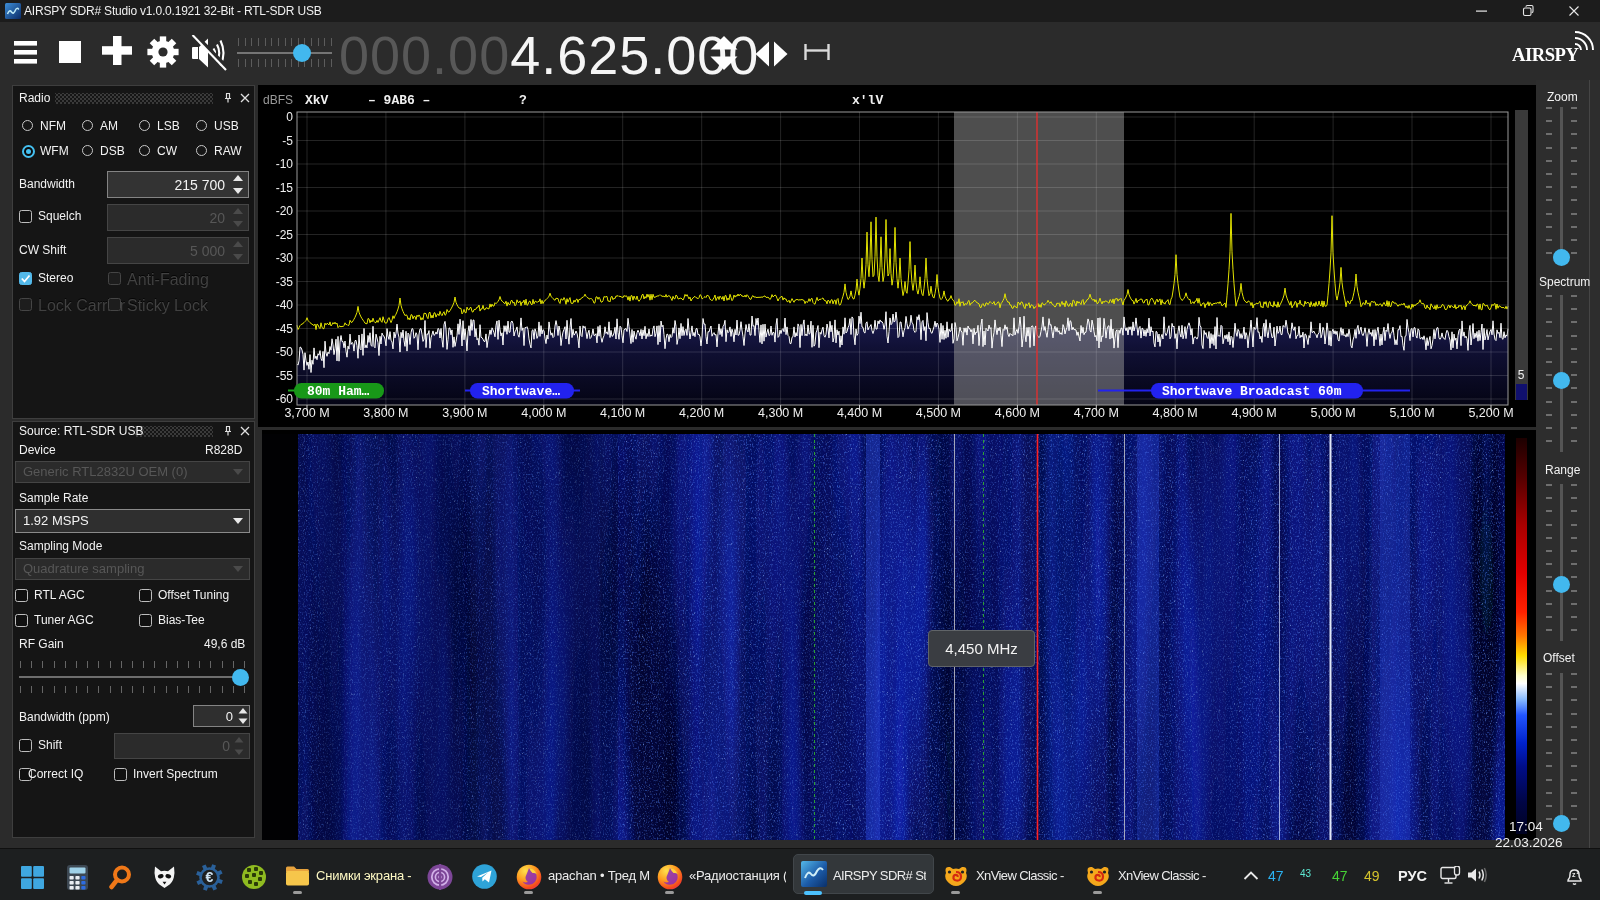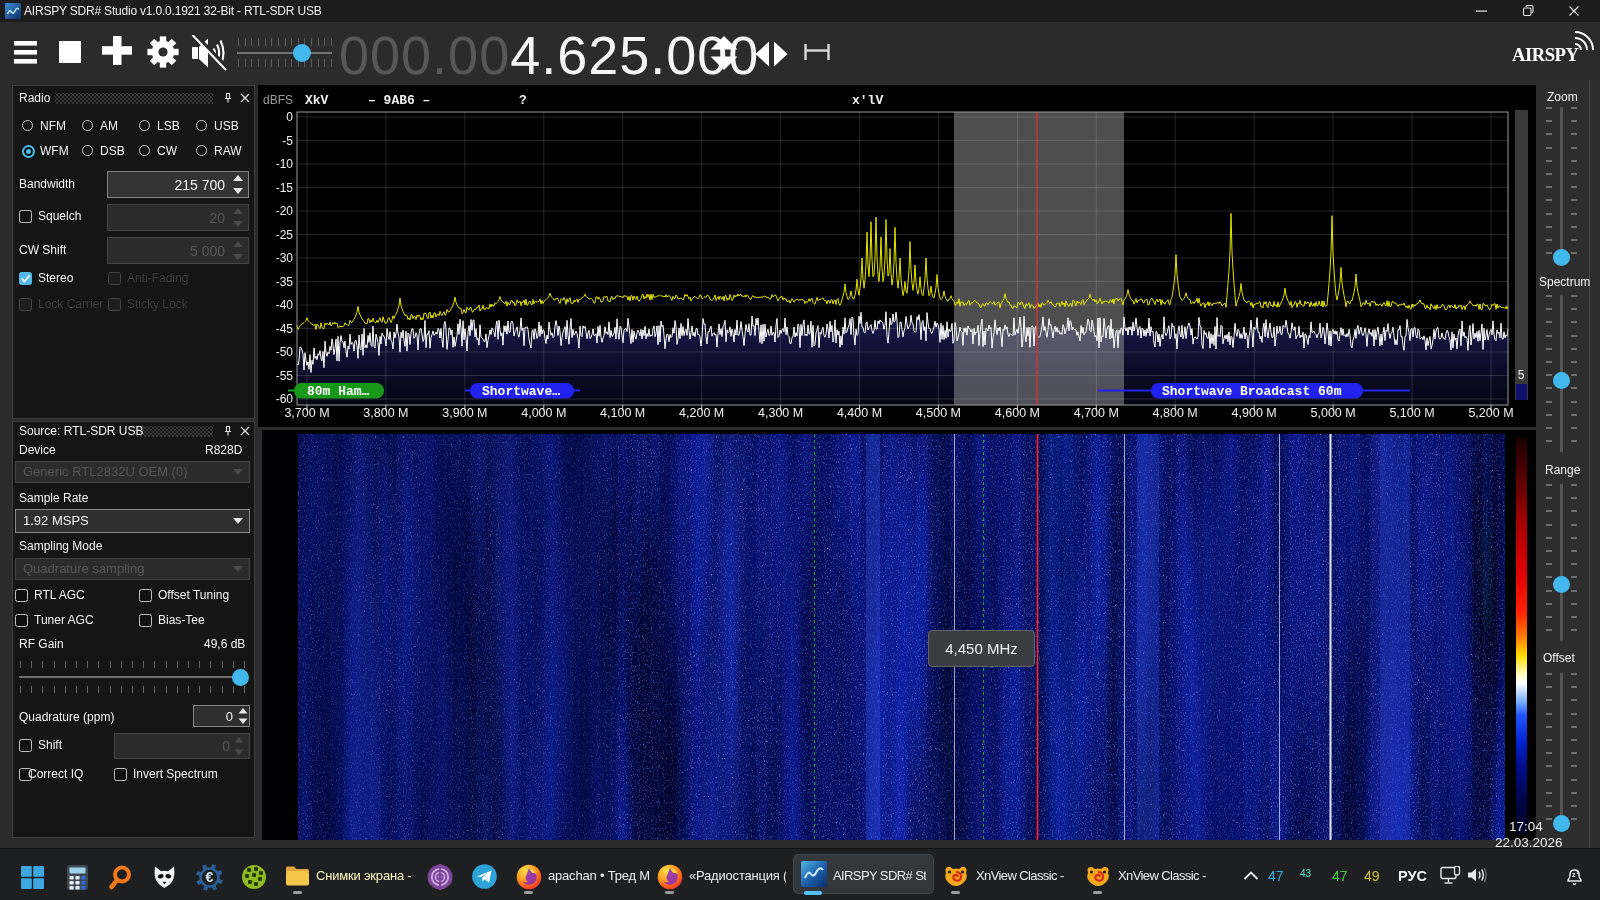--- a/index.html
+++ b/index.html
@@ -2,21 +2,21 @@
 <html><head>
 <meta charset="utf-8">
 <style>
   * { margin:0; padding:0; box-sizing:border-box; }
   html,body { width:1600px; height:900px; overflow:hidden; background:#2b2b2b;
     font-family:"Liberation Sans", sans-serif; }
   .abs { position:absolute; }
   #app { position:relative; width:1600px; height:900px; }
   .bg { position:absolute; }
   .plabel { position:absolute; font-size:12px; color:#f2f2f2; white-space:nowrap; }
-  .dlabel { position:absolute; font-size:12px; color:#414141; text-shadow:0 -1px 0 #060606; white-space:nowrap; }
+  .dlabel { position:absolute; font-size:16px; color:#414141; text-shadow:0 -1px 0 #060606; white-space:nowrap; }
   .field { position:absolute; background:#333333; border:1px solid #848484; color:#f0f0f0; font-size:13px; }
   .dfield { position:absolute; background:#2b2b2b; border:1px solid #454545; color:#575757; font-size:13px; }
   .cb { position:absolute; width:13px; height:13px; border:1px solid #bdbdbd; border-radius:2.5px; background:#101010; }
   .cb.dis { border-color:#454545; background:#1d1d1d; }
   .cb.chk { background:#53b9ea; border-color:#53b9ea; }
   .radio { position:absolute; width:11px; height:11px; border:1.5px solid #c8c8c8; border-radius:50%; background:#161616; }
 </style>
 </head>
 <body>
 <div id="app">
@@ -219,21 +219,21 @@
   <div class="cb" style="left:15px;top:614px"></div>
     <div class="plabel" style="left:34px;top:613px">Tuner AGC</div>
   <div class="cb" style="left:139px;top:614px"></div>
     <div class="plabel" style="left:158px;top:613px">Bias-Tee</div>
   <div class="plabel" style="left:19px;top:637px">RF Gain</div>
   <div class="plabel" style="left:204px;top:637px">49,6 dB</div>
   <div class="abs" style="left:20px;top:661px;width:226px;height:7px;background:repeating-linear-gradient(90deg,#666 0 1px,transparent 1px 11.2px)"></div>
   <div class="abs" style="left:19px;top:676px;width:225px;height:2px;background:#6e6e6e"></div>
   <div class="abs" style="left:20px;top:686px;width:226px;height:7px;background:repeating-linear-gradient(90deg,#666 0 1px,transparent 1px 11.2px)"></div>
   <div class="abs" style="left:232px;top:669px;width:17px;height:17px;border-radius:50%;background:#42b8ee"></div>
-  <div class="plabel" style="left:19px;top:710px">Quadrature (ppm)</div>
+  <div class="plabel" style="left:19px;top:710px">Bandwidth (ppm)</div>
   <div class="field" style="left:193px;top:705px;width:57px;height:22px;background:#2f2f2f"></div>
   <div class="abs" style="left:193px;top:709px;width:40px;text-align:right;font-size:13px;color:#f2f2f2">0</div>
   <svg class="abs" style="left:238px;top:708px" width="10" height="16">
       <path d="M5 0 L9.5 5.5 H0.5 Z" fill="#e8e8e8"></path>
       <path d="M5 16 L9.5 10.5 H0.5 Z" fill="#e8e8e8"></path>
     </svg>
   <div class="cb" style="left:19px;top:739px"></div>
     <div class="plabel" style="left:38px;top:738px">Shift</div>
   <div class="dfield" style="left:114px;top:733px;width:136px;height:26px"></div>
   <div class="abs" style="left:114px;top:738px;width:116px;text-align:right;font-size:14px;color:#575757">0</div>

